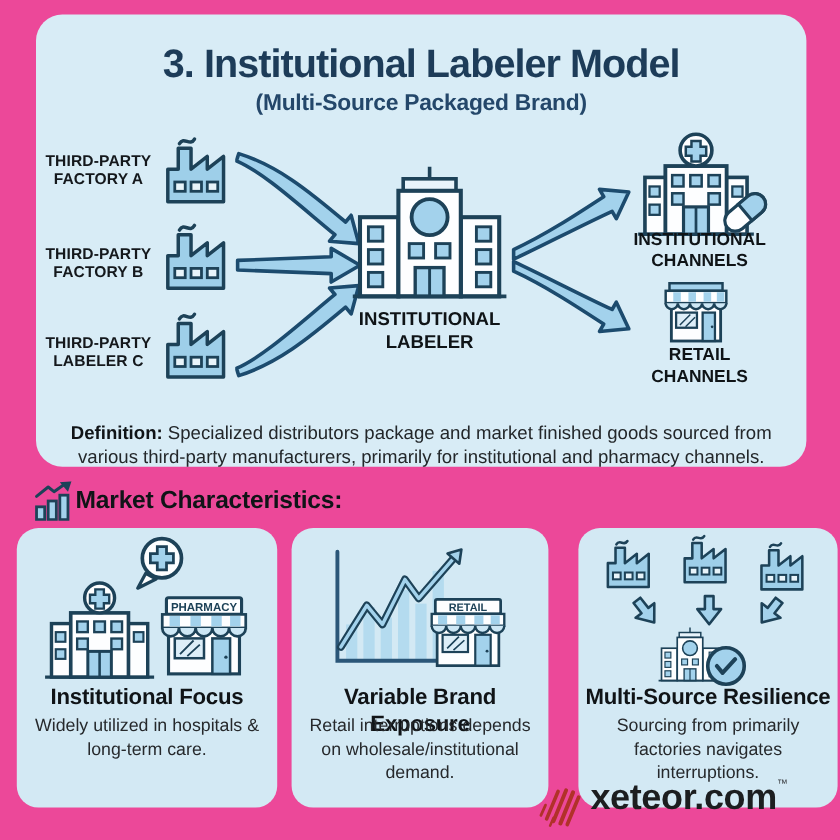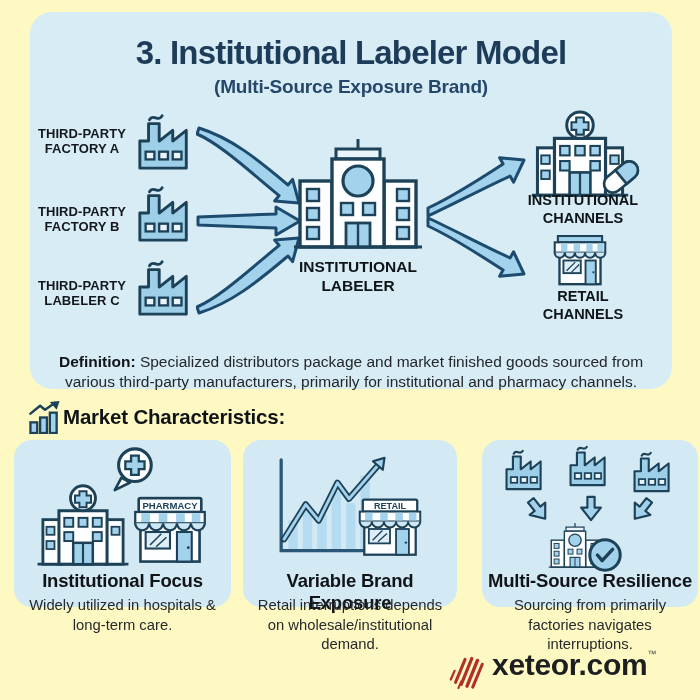--- a/index.html
+++ b/index.html
@@ -1,18 +1,18 @@
 <!DOCTYPE html>
 <html><head>
 <meta charset="utf-8">
 <style>
   html,body{margin:0;padding:0;background:#ffffff;}
   .canvas{
     position:relative;width:700px;height:700px;overflow:hidden;
-    background:#fef9c3;font-family:"Liberation Sans",sans-serif;
+    background:#ec4899;font-family:"Liberation Sans",sans-serif;
     -webkit-font-smoothing:antialiased;
   }
   .panel{
     position:absolute;left:30px;top:12px;width:642px;height:377px;
     background:#d8ecf6;border-radius:22px;
   }
   .title{
     position:absolute;left:0;top:22px;width:100%;text-align:center;
     font-size:33px;font-weight:bold;letter-spacing:-0.8px;color:#1d3c59;
   }
@@ -36,21 +36,21 @@
     font-size:15.5px;line-height:20px;color:#23272a;
   }
   .definition b{color:#101417;}
   .mc-header{
     position:absolute;left:27px;top:399px;height:36px;display:flex;align-items:center;
   }
   .mc-header .heading{
     font-size:20.5px;font-weight:bold;color:#101417;letter-spacing:-0.2px;
   }
   .card{
-    position:absolute;top:440px;height:167px;background:#d3e9f4;border-radius:18px;
+    position:absolute;top:440px;height:233px;background:#d3e9f4;border-radius:18px;
   }
   .card1{left:14px;width:217px;}
   .card2{left:243px;width:214px;}
   .card3{left:470px;width:216px;margin-left:12px;}
   .card-title{
     position:absolute;left:0;top:130px;width:100%;text-align:center;
     font-size:18.5px;font-weight:bold;color:#101417;letter-spacing:-0.2px;
   }
   .card-desc{
     position:absolute;left:10px;top:156px;right:10px;text-align:center;
@@ -152,21 +152,21 @@
       <path d="M9 2 H17 V14 H24 L13 28 L2 14 H9 Z" fill="#a3d2ec" stroke="#1d4258" stroke-width="2.4" stroke-linejoin="round"></path>
     </symbol>
   </defs>
 </svg>
 
 <div class="canvas">
 
   <div class="panel">
 
     <div class="title">3. Institutional Labeler Model</div>
-    <div class="subtitle">(Multi-Source Exposure Brand)</div>
+    <div class="subtitle">(Multi-Source Packaged Brand)</div>
 
     <div class="src-label" style="left:-2px;top:114px;">
       <span>THIRD-PARTY</span><br>
       <span>FACTORY A</span>
     </div>
     <svg class="abs" style="left:104px;top:100px;" width="62" height="60" viewBox="0 0 64 62">
         <use href="#sym-factory"></use>
       </svg>
 
     <div class="src-label" style="left:-2px;top:192px;">

